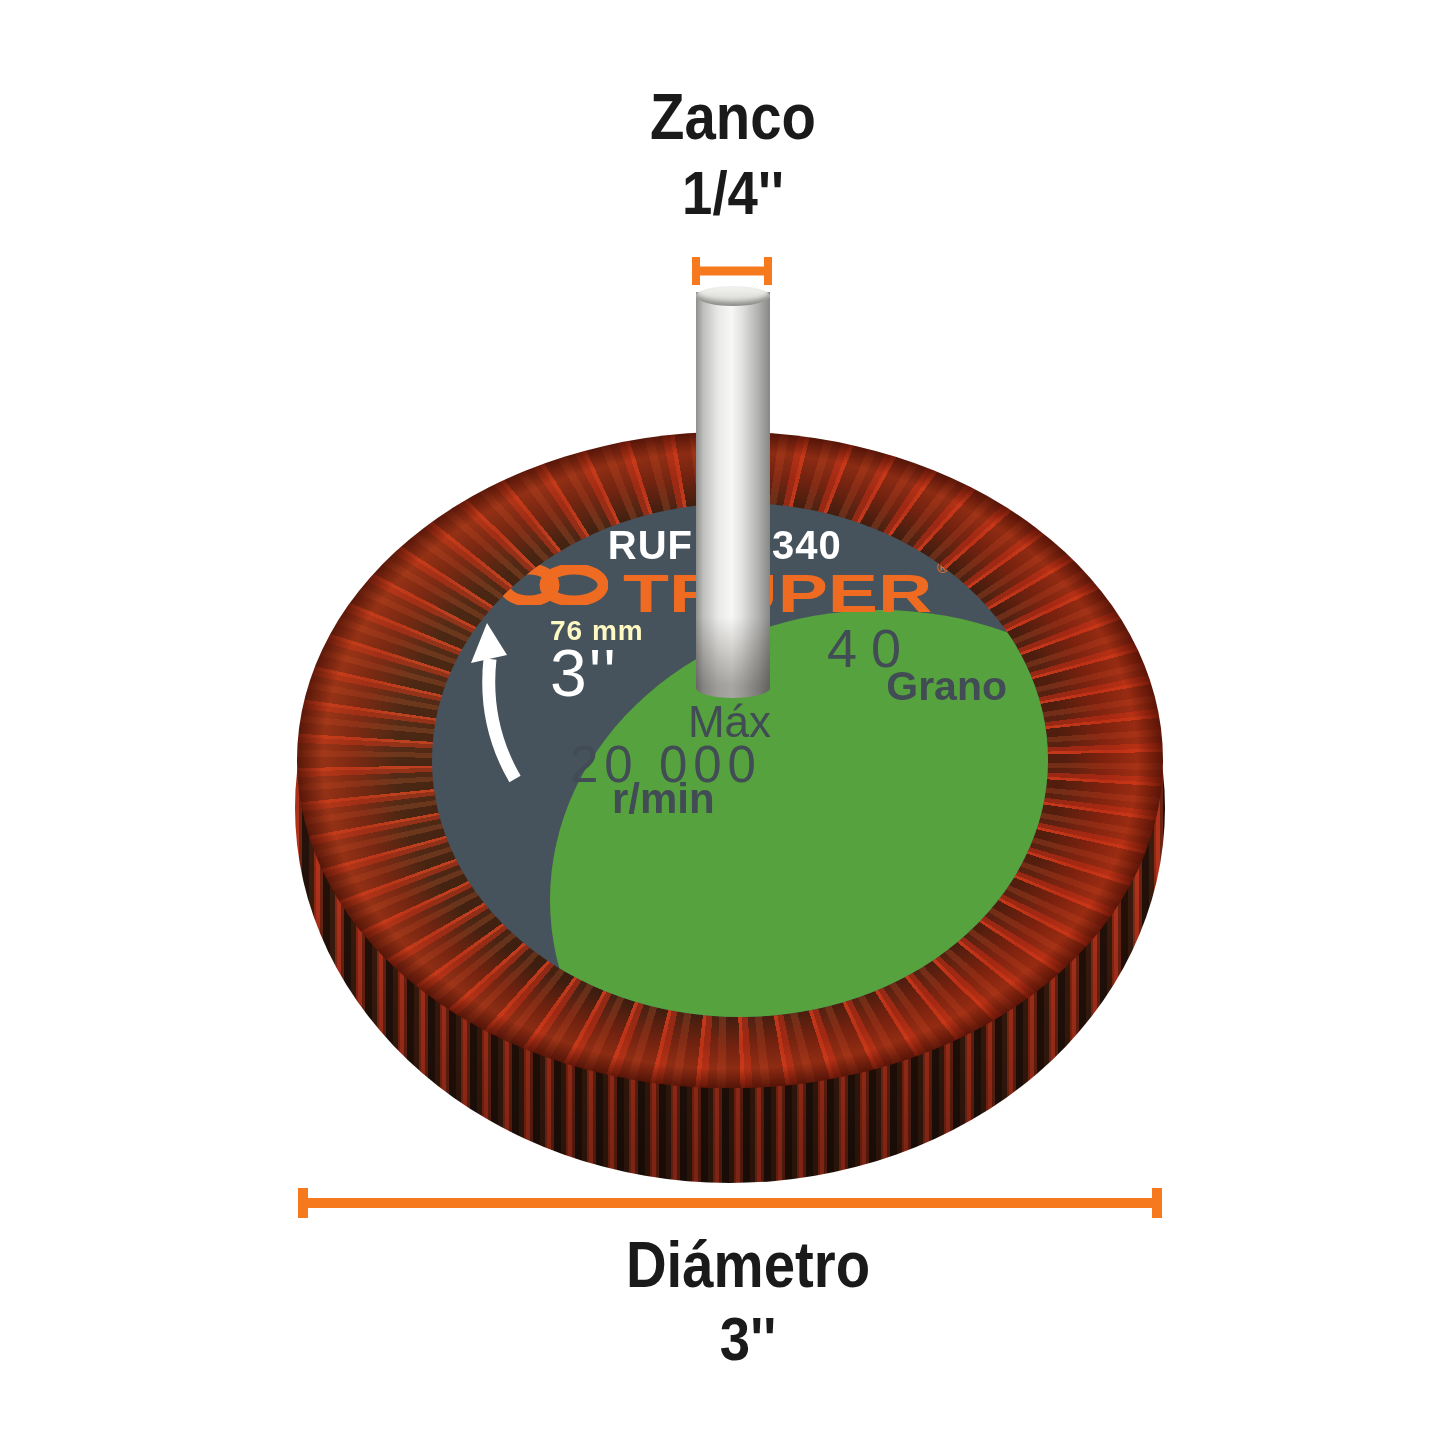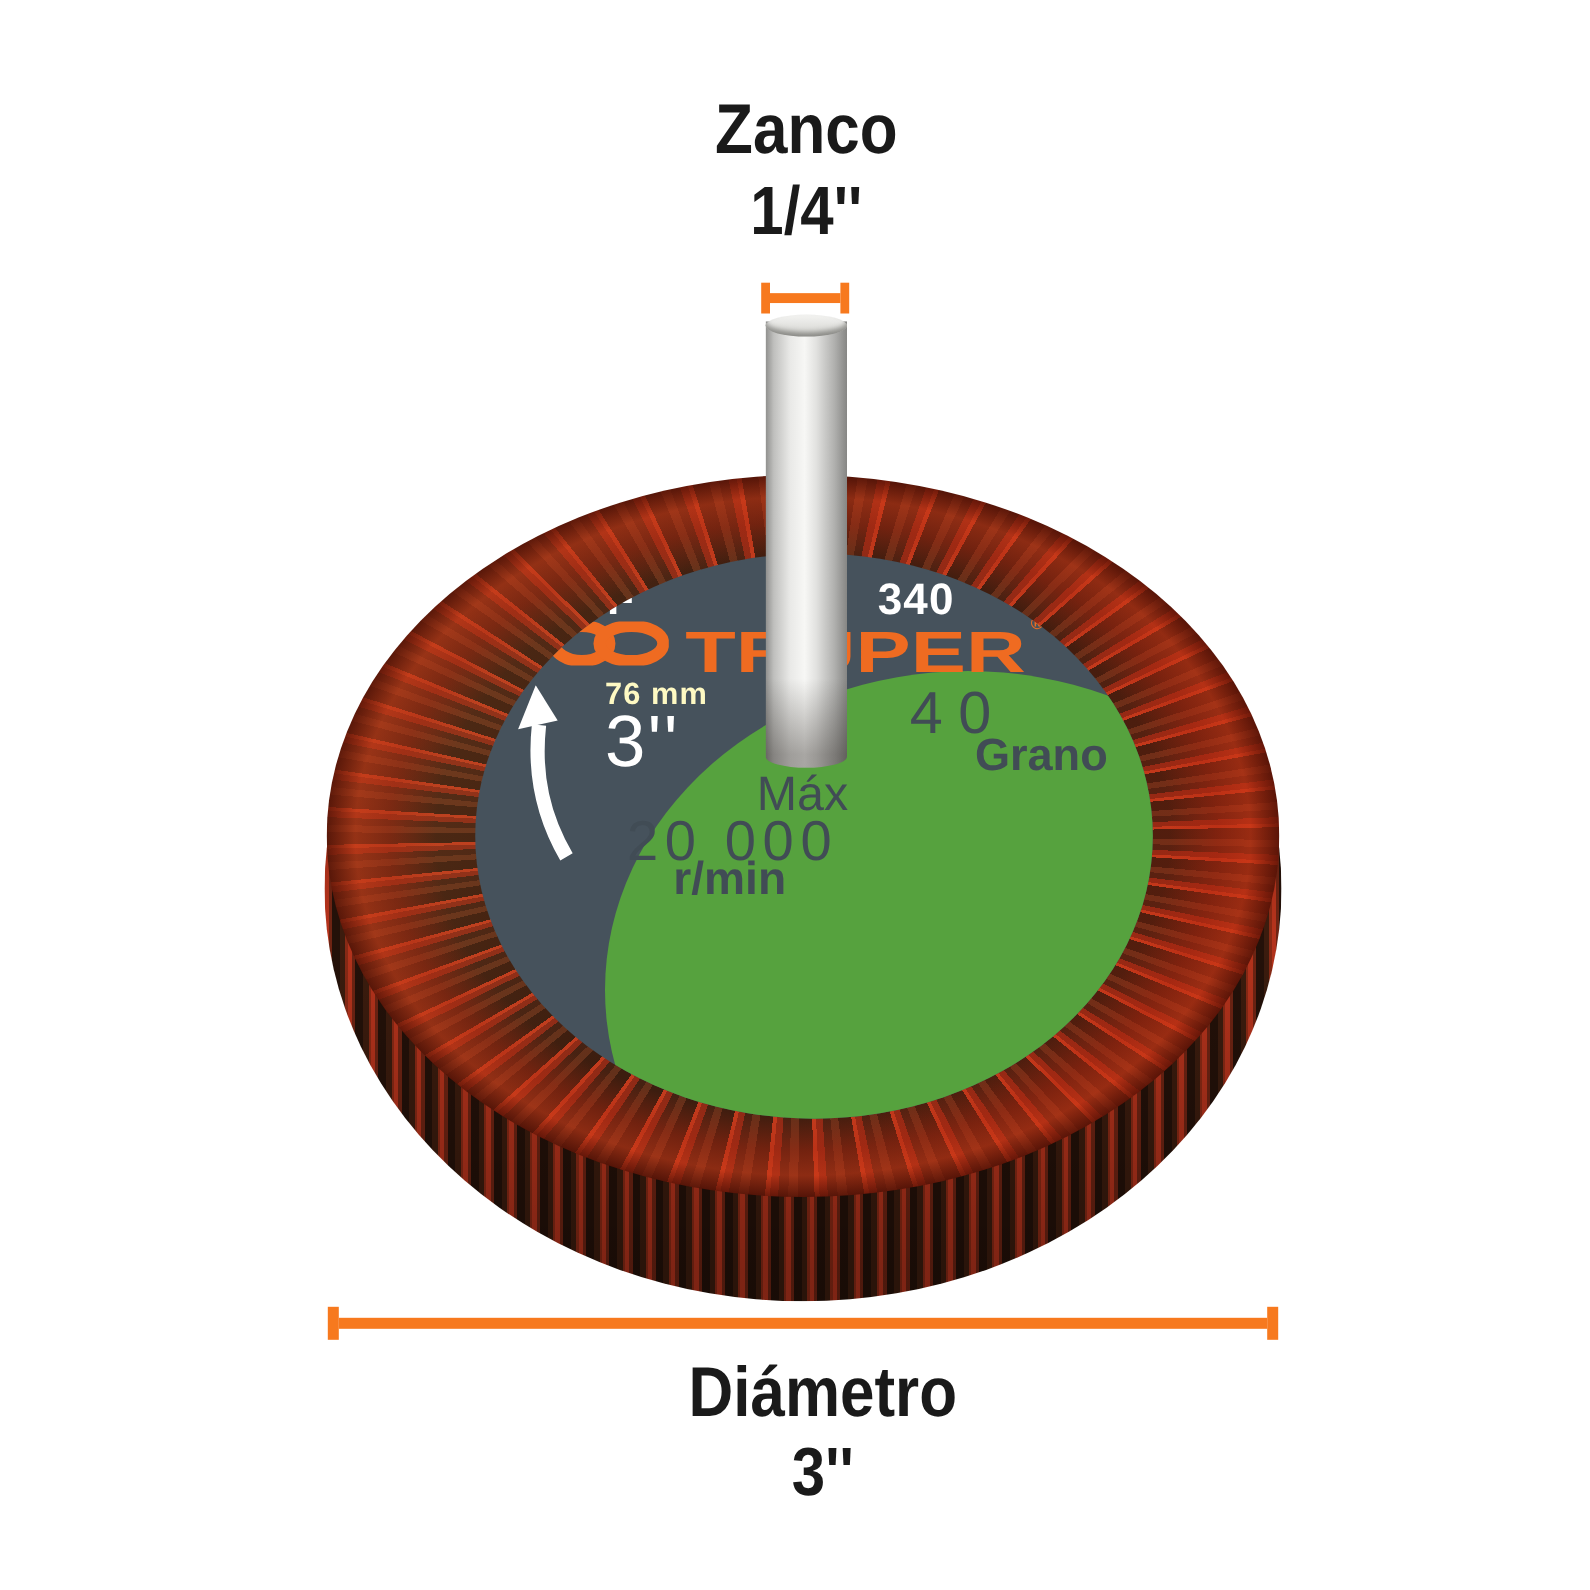--- a/index.html
+++ b/index.html
@@ -64,22 +64,22 @@
   
   .label{
     position:absolute;left:432px;top:503px;width:616px;height:514px;border-radius:50%;
     background:var(--label-dark);overflow:hidden;
   }
   .label-green{
     position:absolute;left:118px;top:107px;width:660px;height:580px;border-radius:50%;
     background:var(--label-green);
   }
   .label .txt{position:absolute;white-space:nowrap;}
-  .model-left{left:60px;top:20px;width:201px;font-size:40px;font-weight:bold;color:#FFFFFF;letter-spacing:1px;}
-  .model-right{left:340px;top:20px;font-size:40px;font-weight:bold;color:#FFFFFF;letter-spacing:1px;margin-left:26px;}
+  .model-left{left:60px;top:20px;width:201px;text-align:right;font-size:40px;font-weight:bold;color:#FFFFFF;letter-spacing:1px;}
+  .model-right{left:340px;top:20px;font-size:40px;font-weight:bold;color:#FFFFFF;letter-spacing:1px;}
   .knot{position:absolute;left:68px;top:62px;width:108px;height:40px;}
   .brand{
     left:191px;top:60px;font-size:53px;font-weight:bold;color:#EF6B21;
     transform:scaleX(1.42);transform-origin:left center;letter-spacing:0;
   }
   .reg{left:505px;top:56px;font-size:16px;font-weight:bold;color:#EF6B21;}
   .arrow{position:absolute;left:38px;top:120px;width:56px;height:162px;}
   .size-mm{left:118px;top:112px;font-size:28px;font-weight:bold;color:#fef9c3;letter-spacing:1px;}
   .size-in{left:118px;top:132px;font-size:66px;font-weight:normal;color:#FFFFFF;letter-spacing:2px;}
   .grit-value{left:395px;top:114px;width:150px;font-size:54px;color:var(--label-text);letter-spacing:14px;}

